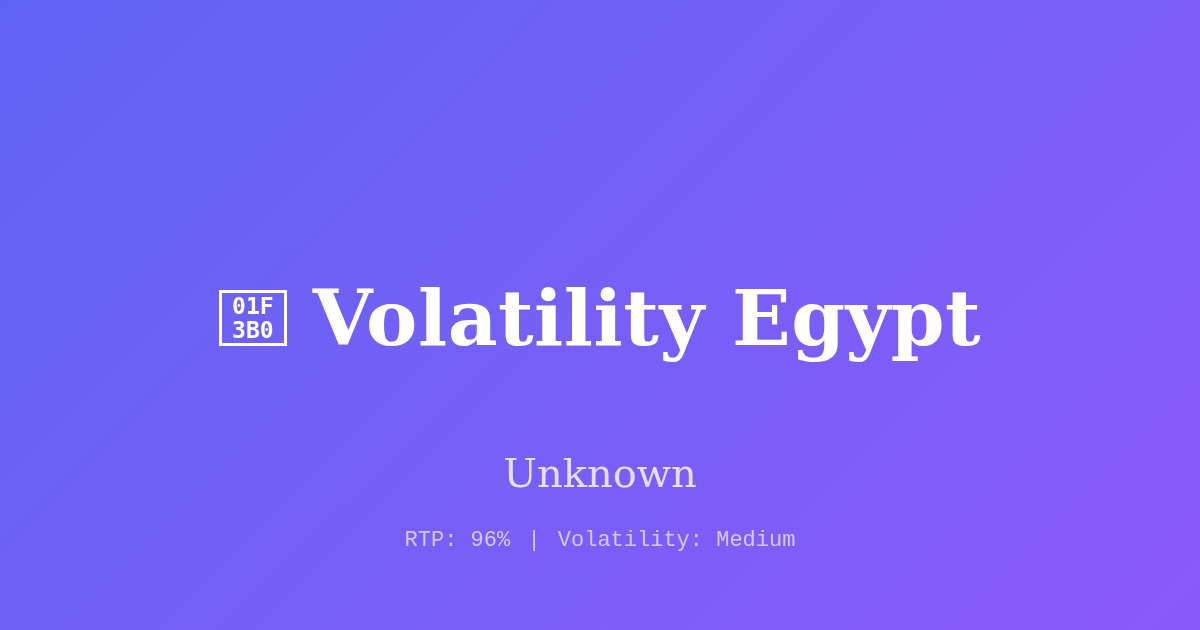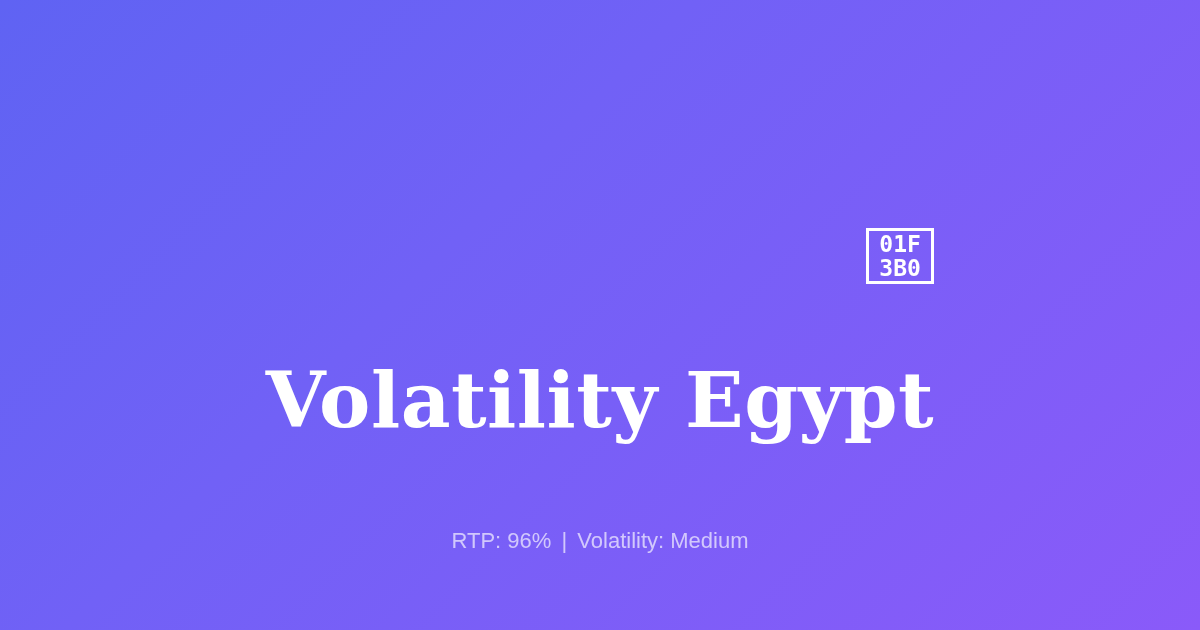--- a/index.html
+++ b/index.html
@@ -32,22 +32,22 @@
   .hero {
     width: 100%;
     margin-top: 228px;
     display: flex;
     flex-direction: column;
     align-items: center;
   }
 
   .title-row {
     display: flex;
-    flex-direction: column;
-    align-items: flex-end;
+    flex-direction: row;
+    align-items: center;
     justify-content: center;
     gap: 26px;
     line-height: 1;
   }
 
   
   .tofu {
     display: inline-flex;
     flex-direction: column;
     align-items: center;
@@ -88,21 +88,21 @@
     white-space: nowrap;
   }
 
   
   .meta {
     position: absolute;
     left: 0;
     right: 0;
     top: 528px;
     text-align: center;
-    font-family: Liberation Sans, sans-serif;
+    font-family: Liberation Mono, monospace;
     font-size: 22px;
     font-weight: 400;
     color: rgba(255, 255, 255, 0.66);
     white-space: nowrap;
   }
 
   .meta-sep {
     padding: 0 4px;
   }
 </style>
@@ -117,20 +117,21 @@
 
       <span class="tofu">
         <span class="tofu-row">01F</span>
         <span class="tofu-row">3B0</span>
       </span>
 
       <h1 class="title-text">Volatility Egypt</h1>
 
     </div>
 
+    <div class="subtitle">Unknown</div>
 
   </div>
 
   <div class="meta">
     <span>RTP:</span>
     <span>96%</span>
     <span class="meta-sep">|</span>
     <span>Volatility:</span>
     <span>Medium</span>
   </div>

